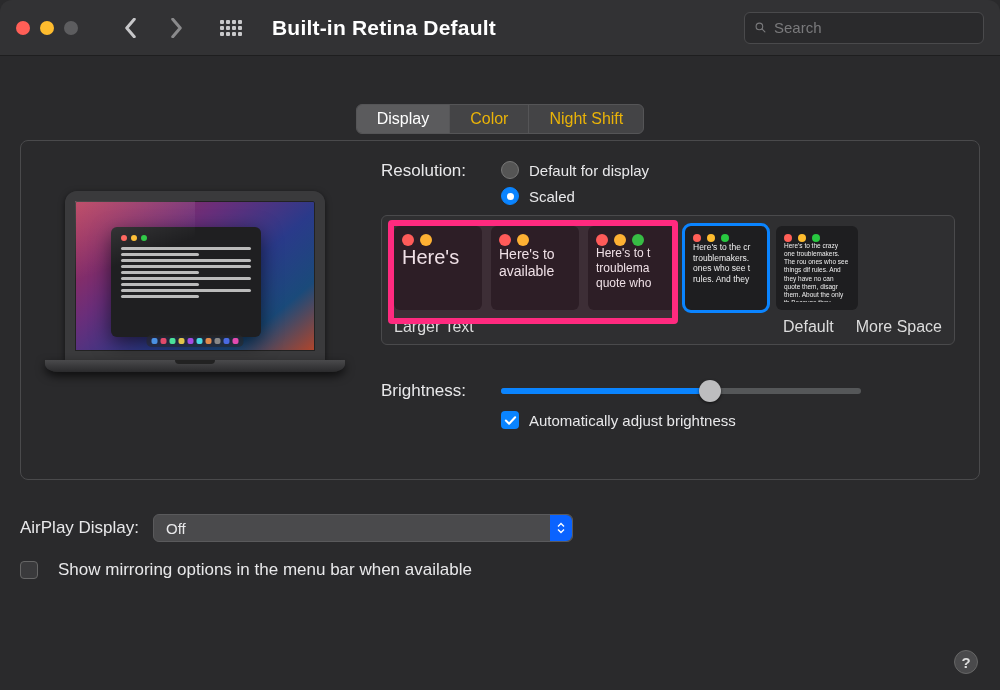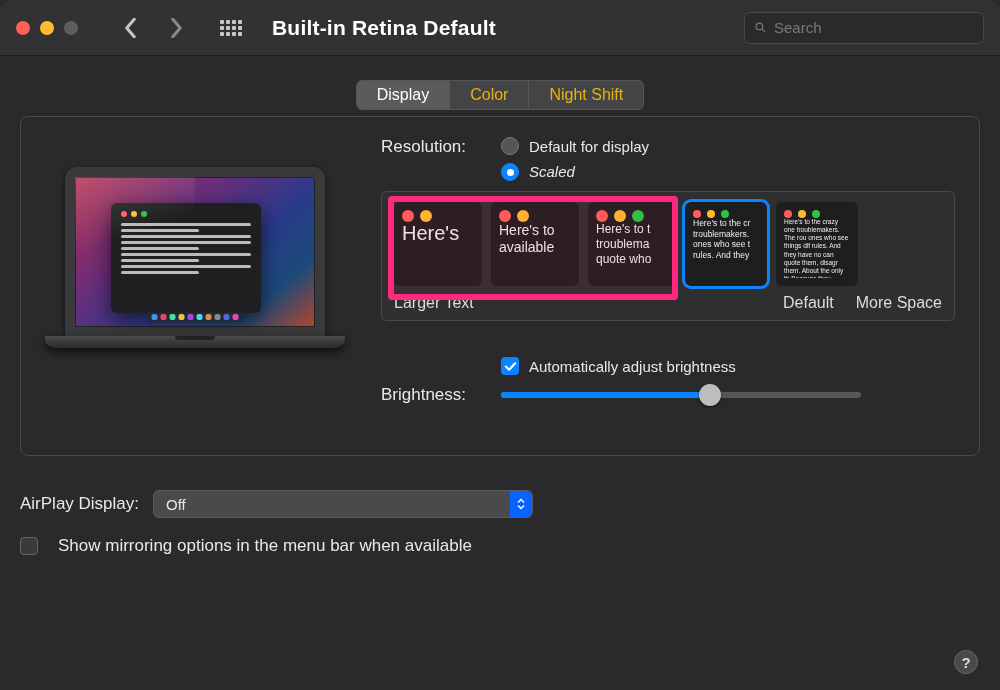--- a/index.html
+++ b/index.html
@@ -49,20 +49,21 @@
   .search input::placeholder{color:#7a7a7c;}
 
   
   .content { padding: 24px 20px 0 20px; position:relative; height: 634px;}
   .tabs {
     display:flex; justify-content:center; margin-bottom: 6px;
   }
   .tabgroup{
     display:flex; background:#444446; border-radius:6px; overflow:hidden;
     border:1px solid #555557;
+    margin-top:24px;
   }
   .tab{
     padding:5px 20px; font-size:16px; color:#eab308; cursor:default;
     border-right:1px solid #555557;
   }
   .tab:last-child{border-right:none;}
   .tab.active{ background:#5b5b5d; color:#fff; }
 
   .panel{
     border:1px solid #4a4a4c; border-radius:8px;
@@ -185,21 +186,21 @@
   }
   .checkbox.off{ background:#3a3a3c; border:1px solid #666;}
   .checkbox svg{width:13px;height:13px;}
 
   
   .bottom{
     margin-top:34px;
   }
   .select{
     display:flex;align-items:center;justify-content:space-between;
-    width:380px;height:28px;
+    width:420px;height:28px;
     background:#4a4a4c;border-radius:6px;
     padding:0 0 0 12px; font-size:15px;
     border:1px solid #5a5a5c;
   }
   .select .stepper{
     width:22px;height:100%;
     background:#0a63ff;border-radius:0 6px 6px 0;
     display:flex;flex-direction:column;align-items:center;justify-content:center;
   }
   .select .stepper svg{width:8px;height:6px;}
@@ -304,21 +305,21 @@
 
     <div class="settings">
 
       <div class="row">
         <div class="label">Resolution:</div>
         <div>
           <div style="display:flex;align-items:center;margin-bottom:8px;">
             <span class="radio"></span>
             <span>Default for display</span>
           </div>
-          <div style="display:flex;align-items:flex-start;font-style:italic;">
+          <div style="display:flex;align-items:center;">
             <span class="radio checked"></span>
             <span>Scaled</span>
           </div>
         </div>
       </div>
 
       <div class="res-box">
         <div class="thumbs">
           <div class="highlight"></div>
           <div class="thumb t1">
@@ -364,34 +365,34 @@
           <span>Larger Text</span>
           <span style="display:flex;gap:22px;">
             <span class="def">Default</span>
             <span>More Space</span>
           </span>
         </div>
       </div>
 
       <div class="brightness">
         <div class="row" style="align-items:center;">
+          <div class="label">Brightness:</div>
+          <div class="slider">
+            <div class="fill"></div>
+            <div class="knob"></div>
+          </div>
+        </div>
+        <div class="row" style="align-items:center;">
           <div class="label"></div>
           <span class="checkbox">
             <svg viewBox="0 0 14 14">
                 <path d="M2 7 L5.5 10.5 L12 3.5" stroke="#fff" stroke-width="2.2" fill="none" stroke-linecap="round" stroke-linejoin="round"></path>
               </svg>
           </span>
           <span>Automatically adjust brightness</span>
-        </div>
-        <div class="row" style="align-items:center;">
-          <div class="label">Brightness:</div>
-          <div class="slider">
-            <div class="fill"></div>
-            <div class="knob"></div>
-          </div>
         </div>
       </div>
 
     </div>
   </div>
 
   <div class="bottom">
     <div style="display:flex;align-items:center;gap:14px;">
       <span style="font-size:17px">AirPlay Display:</span>
       <div class="select">

